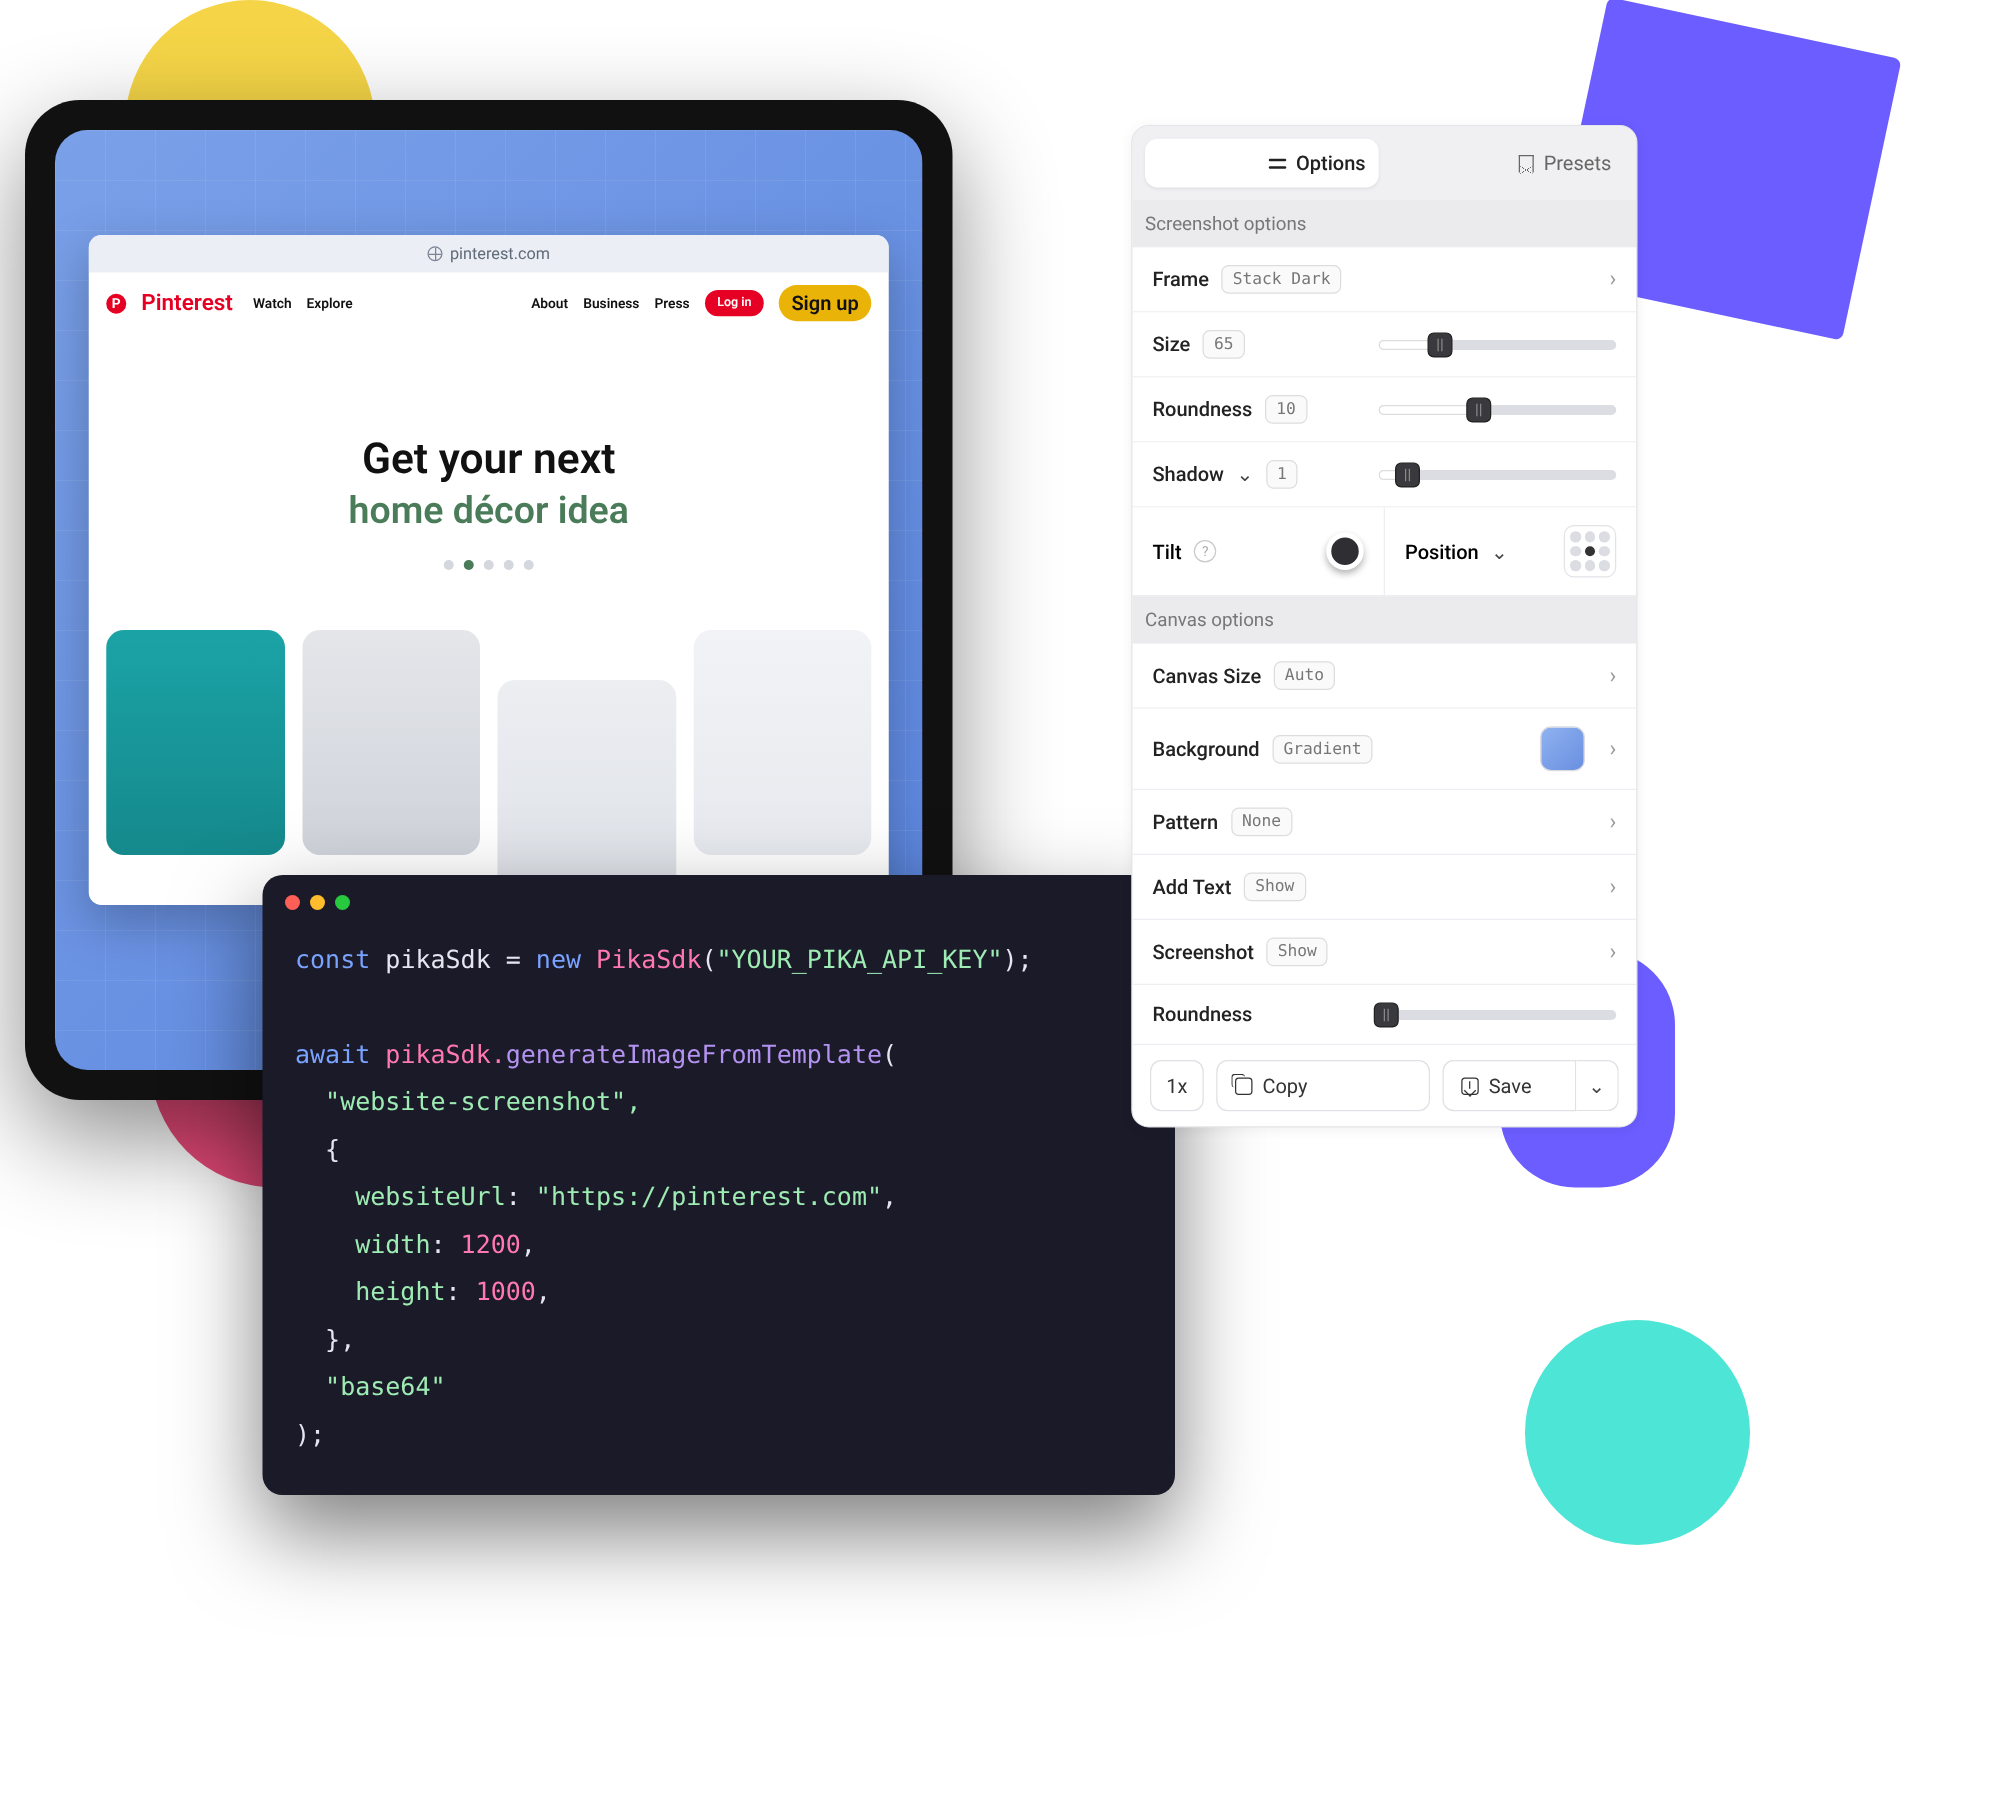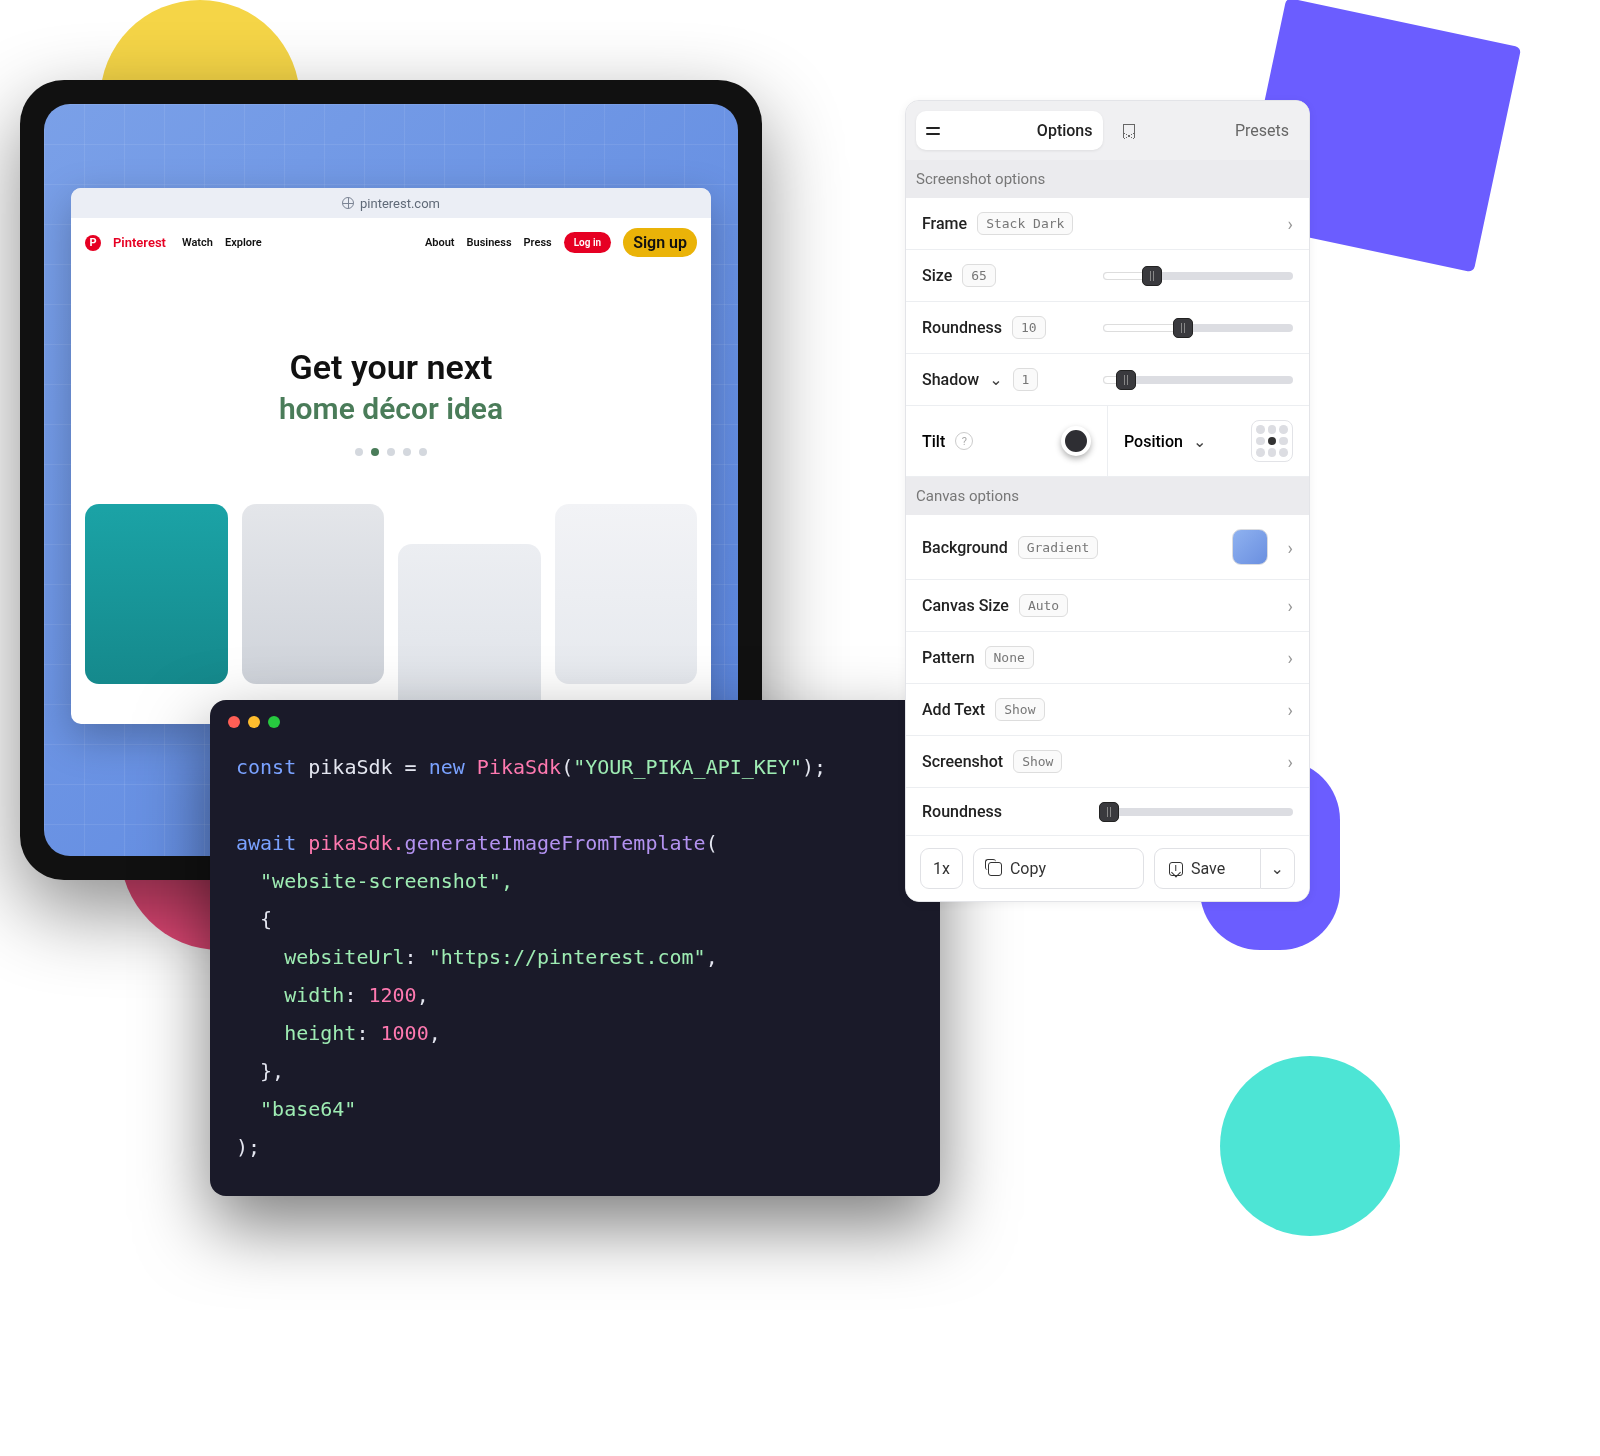--- a/index.html
+++ b/index.html
@@ -68,21 +68,21 @@
 .globe-icon::after{content:"";position:absolute;left:0;right:0;top:50%;height:1px;background:#7b8494;}
 
 .site-header {
   display: flex; align-items: center;
   padding: 10px 14px;
   font-size: 11px;
   font-weight: 600;
   gap: 12px;
 }
 .p-logo { width: 16px; height: 16px; border-radius: 50%; background: #e60023; color: #fff; display:flex;align-items:center;justify-content:center;font-size:11px;font-weight:700; }
-.brand { color: #e60023; font-size: 13px; margin-right: 4px; }
+.brand { color: #e60023; font-size: 18px; margin-right: 4px; }
 .spacer { flex: 1; }
 .nav-link { color: #111; font-weight: 600; }
 .login-btn { background: #e60023; color: #fff; padding: 5px 10px; border-radius: 18px; font-size: 10px; }
 .signup-btn { background: #eab308; color: #111; padding: 5px 10px; border-radius: 18px; font-size: 16px; }
 
 .hero { text-align: center; padding: 80px 0 20px; }
 .hero-h1 { font-size: 34px; font-weight: 600; color: #111; }
 .hero-h2 { font-size: 30px; font-weight: 600; color: #4a7c59; margin-top: 4px; }
 .dots { margin-top: 22px; display: flex; gap: 8px; justify-content: center; }
 .dot { width: 8px; height: 8px; border-radius: 50%; background: #d4d8de; }
@@ -124,21 +124,21 @@
   top: 100px; right: 290px;
   width: 405px;
   background: #f9f9fa;
   border-radius: 14px;
   border: 1px solid #e3e4e8;
   display: flex; flex-direction: column;
   box-shadow: 0 2px 10px rgba(0,0,0,.06);
   overflow: hidden;
 }
 .tabs { display: flex; gap: 10px; padding: 10px; background:#f0f0f2; }
-.tab { flex: 1; text-align: center; padding: 10px; border-radius: 10px; font-size: 16px; color: #666; display:flex;align-items:center;justify-content:space-between;gap:8px; cursor:pointer;}
+.tab { flex: 1; text-align: center; padding: 10px; border-radius: 10px; font-size: 16px; color: #666; display:flex;align-items:center;justify-content:flex-end;gap:8px; cursor:pointer;}
 .tab.active { background: #fff; color: #222; font-weight: 500; box-shadow: 0 1px 3px rgba(0,0,0,.08); }
 .section-header { background: #ebebee; color: #777; font-size: 15px; text-align: left; padding: 10px; }
 
 .row {
   display: flex; align-items: center;
   padding: 14px 16px;
   font-size: 16px;
   color: #222;
   background: #fff;
   border-bottom: 1px solid #eceef1;
@@ -326,33 +326,33 @@
         <span class="pg-dot"></span>
           <span class="pg-dot"></span>
           <span class="pg-dot"></span>
       </div>
     </div>
   </div>
 
   <div class="section-header">Canvas options</div>
 
   <div class="row">
+    <span class="row-label">Canvas Size</span>
+    <span class="pill">Auto</span>
+    <span class="chev"></span>
+  </div>
+
+  <div class="row">
     <span class="row-label">Background</span>
     <span class="pill">Gradient</span>
     <span class="swatch"></span>
     <span class="chev" style="margin-left:10px;"></span>
   </div>
 
   <div class="row">
-    <span class="row-label">Canvas Size</span>
-    <span class="pill">Auto</span>
-    <span class="chev"></span>
-  </div>
-
-  <div class="row">
     <span class="row-label">Pattern</span>
     <span class="pill">None</span>
     <span class="chev"></span>
   </div>
 
   <div class="row">
     <span class="row-label">Add Text</span>
     <span class="pill">Show</span>
     <span class="chev"></span>
   </div>

